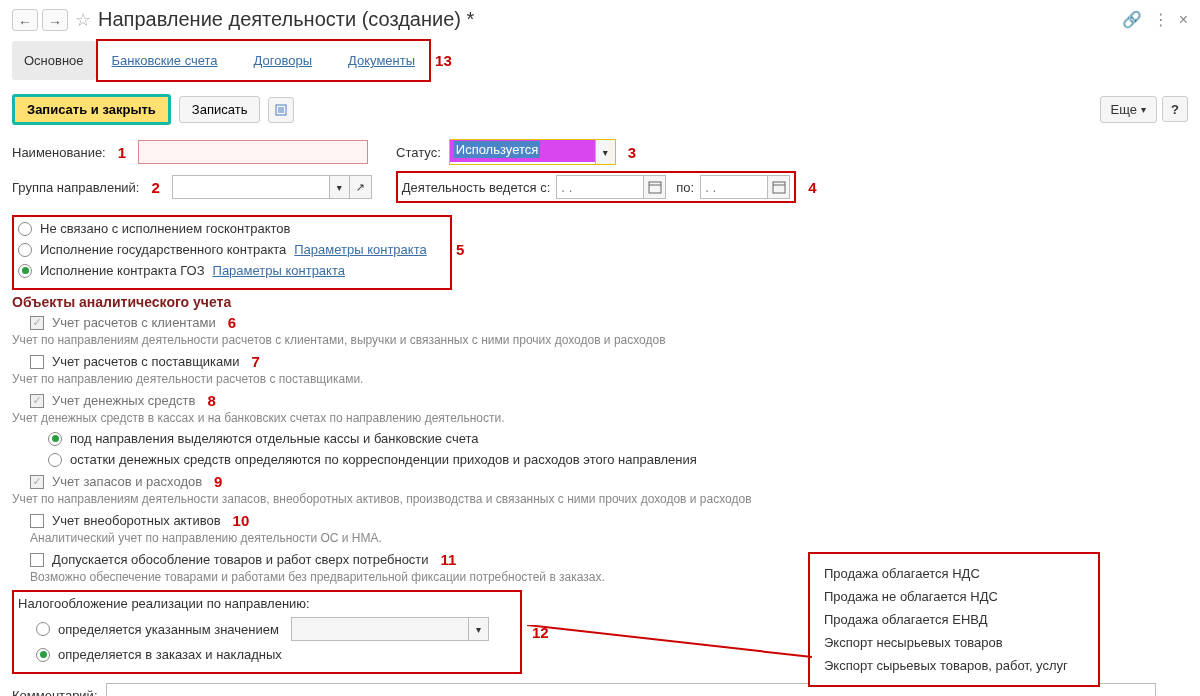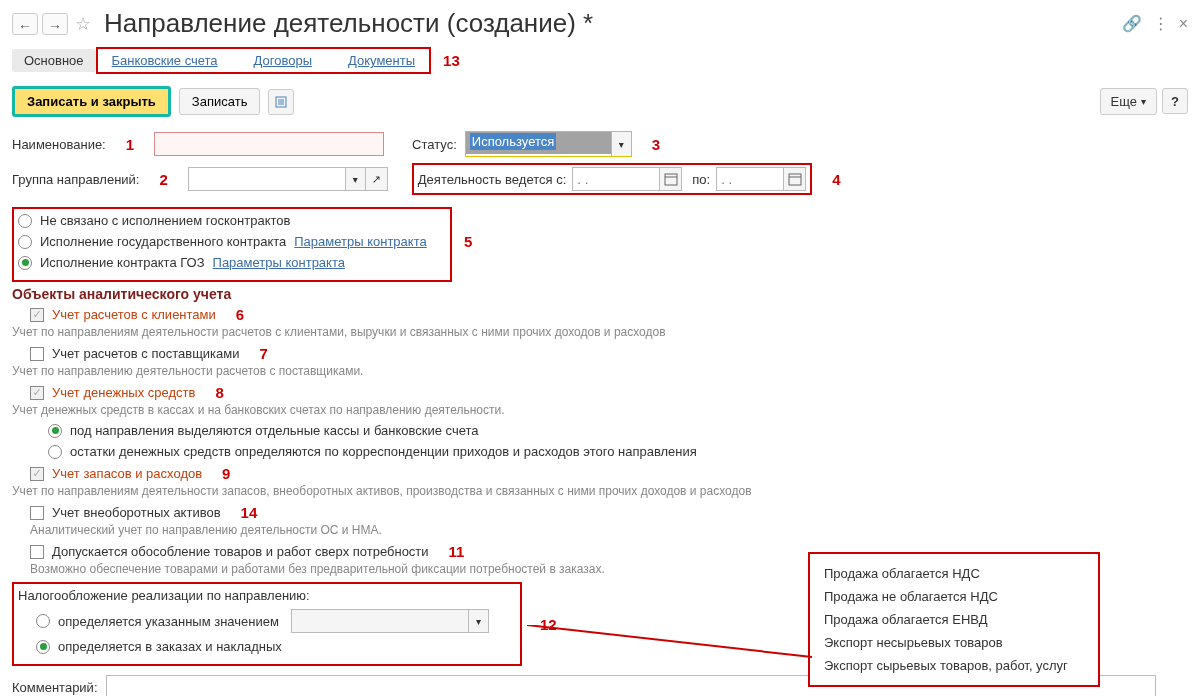--- a/index.html
+++ b/index.html
@@ -1,23 +1,23 @@
 <!DOCTYPE html>
 <html><head>
 <meta charset="utf-8">
 <style>
 * { box-sizing: border-box; margin: 0; padding: 0; }
 body { font-family: Arial, sans-serif; font-size: 13px; color: #333; background: #fff; padding: 8px 12px; }
 .toolbar-top { display: flex; align-items: center; gap: 4px; margin-bottom: 8px; }
 .nav-btn { width: 26px; height: 22px; border: 1px solid #ccc; background: #fafafa; border-radius: 3px; display: flex; align-items: center; justify-content: center; cursor: pointer; font-size: 14px; color: #555; }
 .star { width: 22px; height: 22px; display: flex; align-items: center; justify-content: center; color: #aaa; font-size: 18px; }
-.page-title { font-size: 26px; font-weight: normal; margin-left: 6px; }
+.page-title { font-size: 20px; font-weight: normal; }
 .top-right { margin-left: auto; display: flex; gap: 10px; align-items: center; color: #888; font-size: 16px; }
 .tabs { display: flex; align-items: center; gap: 0; margin-bottom: 12px; }
-.tab { padding: 4px 12px; cursor: pointer; color: #3a6ea5; text-decoration: underline; }
+.tab { padding: 12px 12px; cursor: pointer; color: #3a6ea5; text-decoration: underline; }
 .tab.active { background: #eaeaea; color: #333; text-decoration: none; border-radius: 3px; }
 .tabs-box { border: 2px solid #c00; padding: 0 2px; display: flex; align-items: center; gap: 12px; }
 .action-bar { display: flex; align-items: center; gap: 8px; margin-bottom: 14px; }
 .btn-yellow { background: #ffe070; border: 3px solid #14b8a6; padding: 5px 12px; border-radius: 3px; font-weight: bold; cursor: pointer; font-size: 13px; }
 .btn-grey { background: #f5f5f5; border: 1px solid #ccc; padding: 5px 12px; border-radius: 3px; cursor: pointer; font-size: 13px; }
 .btn-icon { width: 26px; height: 26px; border: 1px solid #ccc; background: #f5f5f5; border-radius: 3px; display: flex; align-items: center; justify-content: center; cursor: pointer; color: #4a7ec0; }
 .right-buttons { margin-left: auto; display: flex; gap: 5px; }
 .btn-more { border: 1px solid #ccc; background: #f5f5f5; padding: 5px 10px; border-radius: 3px; cursor: pointer; display: flex; align-items: center; gap: 4px; }
 .btn-help { width: 26px; height: 26px; border: 1px solid #ccc; background: #f5f5f5; border-radius: 3px; display: flex; align-items: center; justify-content: center; cursor: pointer; font-weight: bold; }
 .form-row { display: flex; align-items: center; gap: 8px; margin-bottom: 6px; min-height: 26px; }
@@ -25,36 +25,36 @@
 .input { height: 24px; border: 1px solid #bbb; background: #fff; padding: 0 4px; }
 .input-red { border: 1px solid #d88; background: #fff5f5; }
 .input-yellow { border: 1px solid #e5c000; }
 .dropdown-btn { width: 20px; height: 24px; border: 1px solid #bbb; border-left: none; background: #f5f5f5; display: flex; align-items: center; justify-content: center; cursor: pointer; font-size: 10px; }
 .ext-btn { width: 22px; height: 24px; border: 1px solid #bbb; border-left: none; background: #f5f5f5; display: flex; align-items: center; justify-content: center; cursor: pointer; font-size: 11px; }
 .sel-highlight { background: #4a86c7; color: #fff; padding: 1px 2px; }
 .date-input { height: 24px; border: 1px solid #bbb; width: 88px; padding: 0 4px; color: #888; }
 .cal-btn { width: 22px; height: 24px; border: 1px solid #bbb; border-left: none; background: #f5f5f5; display: flex; align-items: center; justify-content: center; cursor: pointer; }
 .redbox { border: 2px solid #c00; padding: 2px 4px; display: inline-flex; align-items: center; }
 .redbox-v { border: 2px solid #c00; padding: 4px 6px 4px 4px; display: inline-block; }
-.num-label { color: #c00; font-weight: bold; font-size: 15px; padding: 0 12px; }
+.num-label { color: #c00; font-weight: bold; font-size: 15px; padding: 0 4px; }
 .radio-group { margin-top: 6px; }
 .radio-row { display: flex; align-items: center; gap: 8px; margin-bottom: 6px; }
 .radio { width: 14px; height: 14px; border: 1px solid #888; border-radius: 50%; background: #fff; display: flex; align-items: center; justify-content: center; flex-shrink: 0; }
 .radio.checked::after { content: ''; width: 7px; height: 7px; border-radius: 50%; background: #2a9d3f; }
 .link { color: #3a6ea5; text-decoration: underline; cursor: pointer; }
 .section-title { color: #7f1d1d; font-size: 14px; margin-top: 4px; margin-bottom: 4px; font-weight: bold; }
 .check-row { display: flex; align-items: center; gap: 8px; margin-bottom: 2px; margin-top: 6px; }
 .check { width: 14px; height: 14px; border: 1px solid #888; background: #fff; display: flex; align-items: center; justify-content: center; flex-shrink: 0; font-size: 11px; color: #777; }
 .check.disabled { background: #f0f0f0; color: #aaa; }
 .desc { color: #888; font-size: 12px; margin-bottom: 6px; margin-top: 2px; }
 .indented { margin-left: 18px; }
 .popup { position: absolute; border: 2px solid #c00; background: #fff; padding: 8px 14px; right: 100px; top: 552px; width: 292px; }
 .popup-item { padding: 4px 0; cursor: pointer; }
 svg.cal { width: 14px; height: 14px; }
-.grey-label { color: #c2410c; }
+.grey-label { color: #737373; }
 </style>
 </head>
 <body>
 
 <div class="toolbar-top">
   <div class="nav-btn">←</div>
   <div class="nav-btn">→</div>
   <div class="star">☆</div>
   <div class="page-title">Направление деятельности (создание) *</div>
   <div class="top-right">
@@ -94,21 +94,21 @@
   </div>
 </div>
 
 <div class="form-row">
   <span class="label">Наименование:</span>
   <span class="num-label">1</span>
   <input class="input input-red" style="width: 230px;">
   <span style="width:12px"></span>
   <span class="label">Статус:</span>
   <div style="display:flex" class="input-yellow">
-    <div style="width:145px;height:22px;padding:2px 4px;background:#a3a3a3">
+    <div style="width:145px;height:22px;padding:2px 4px;background:#d946ef">
       <span class="sel-highlight">Используется</span>
     </div>
     <div class="dropdown-btn" style="border:none;border-left:1px solid #e5c000">▾</div>
   </div>
   <span class="num-label">3</span>
 </div>
 
 <div class="form-row">
   <span class="label">Группа направлений:</span>
   <span class="num-label">2</span>
@@ -199,21 +199,21 @@
 <div class="check-row indented">
   <div class="check disabled">✓</div>
   <span class="grey-label">Учет запасов и расходов</span>
   <span class="num-label">9</span>
 </div>
 <div class="desc">Учет по направлениям деятельности запасов, внеоборотных активов, производства и связанных с ними прочих доходов и расходов</div>
 
 <div class="check-row indented">
   <div class="check"></div>
   <span>Учет внеоборотных активов</span>
-  <span class="num-label">14</span>
+  <span class="num-label">10</span>
 </div>
 <div class="desc indented">Аналитический учет по направлению деятельности ОС и НМА.</div>
 
 <div class="check-row indented">
   <div class="check"></div>
   <span>Допускается обособление товаров и работ сверх потребности</span>
   <span class="num-label">11</span>
 </div>
 <div class="desc indented">Возможно обеспечение товарами и работами без предварительной фиксации потребностей в заказах.</div>
 

